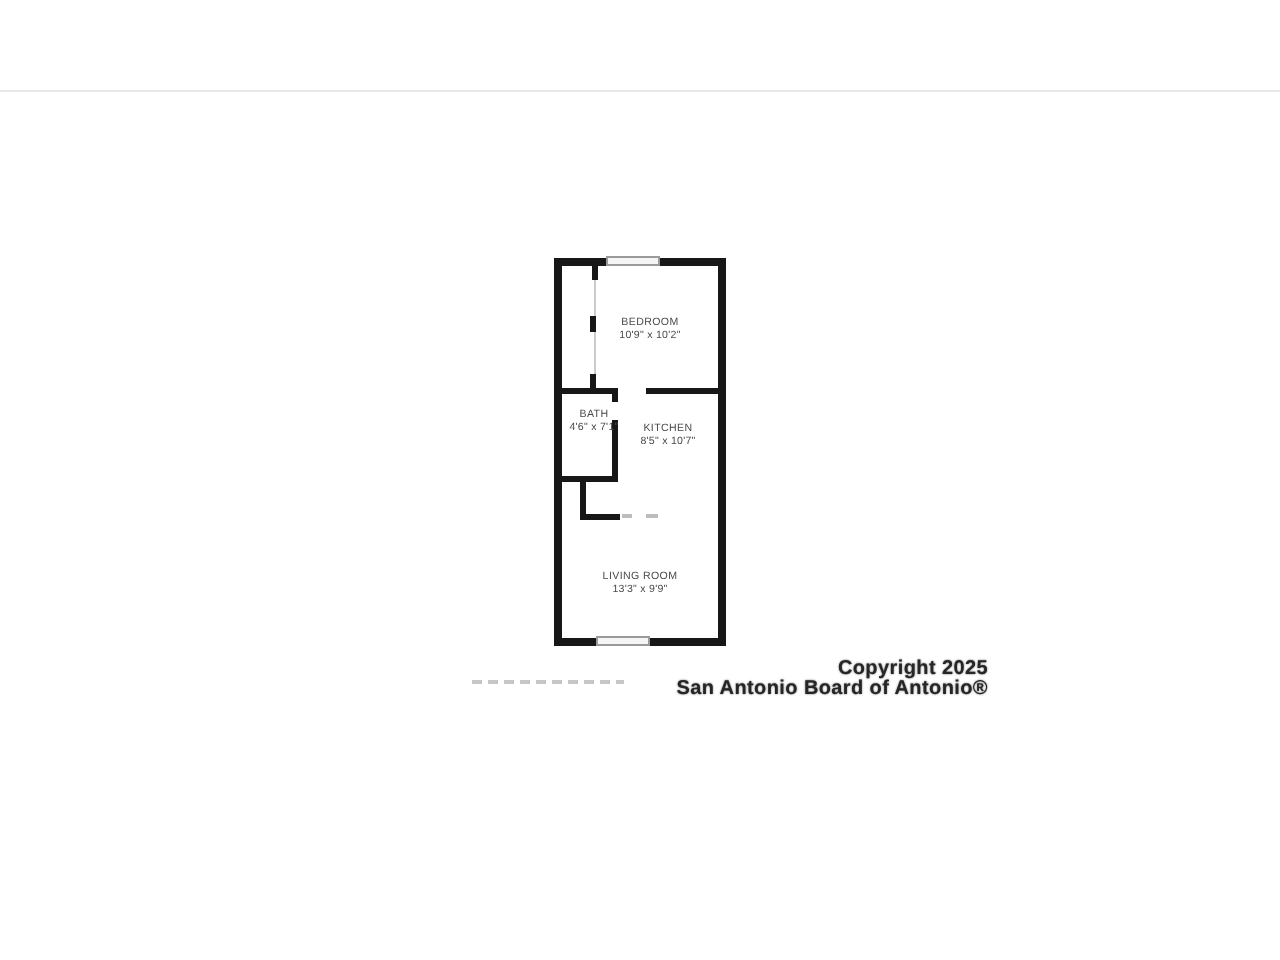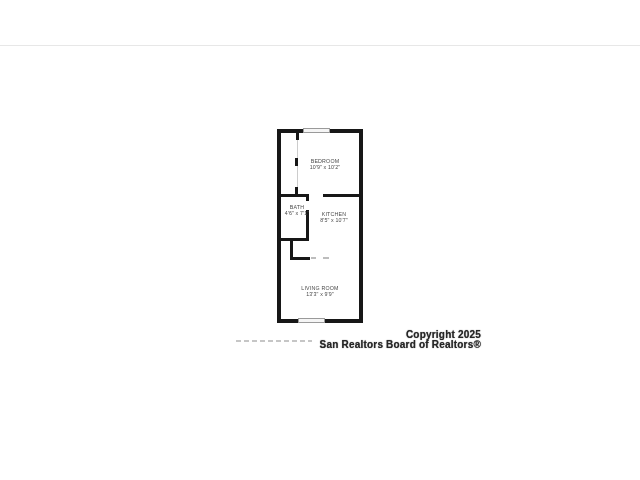--- a/index.html
+++ b/index.html
@@ -33,21 +33,21 @@
   .room-dims { letter-spacing: 0.2px; }
 
   
   .fine-print {
     position: absolute; left: 236px; top: 340px; width: 76px; height: 2px;
     background-image: repeating-linear-gradient(90deg, #b3b3b3 0 5px, transparent 5px 8px);
     opacity: 0.75;
   }
 
   .watermark {
-    position: absolute; left: 313px; top: 330px; width: 168px;
+    position: absolute; left: 326px; top: 330px; width: 168px;
     text-align: right;
     font-weight: 700;
     font-size: 10px;
     line-height: 10px;
     color: #262626;
     letter-spacing: 0.2px;
     text-shadow: 0 0 1px rgba(70,70,70,0.9);
   }
 </style>
 </head>
@@ -98,14 +98,14 @@
   <div class="room-label" style="left:320px; top:285px;">
     <div class="room-name">LIVING ROOM</div>
     <div class="room-dims">13'3" x 9'9"</div>
   </div>
 </div>
 
 <div class="fine-print"></div>
 
 <div class="watermark">
   <div>Copyright 2025</div>
-  <div>San Realtors Board of Realtors®</div>
+  <div>San Antonio Board of Antonio®</div>
 </div>
 
 </body></html>

